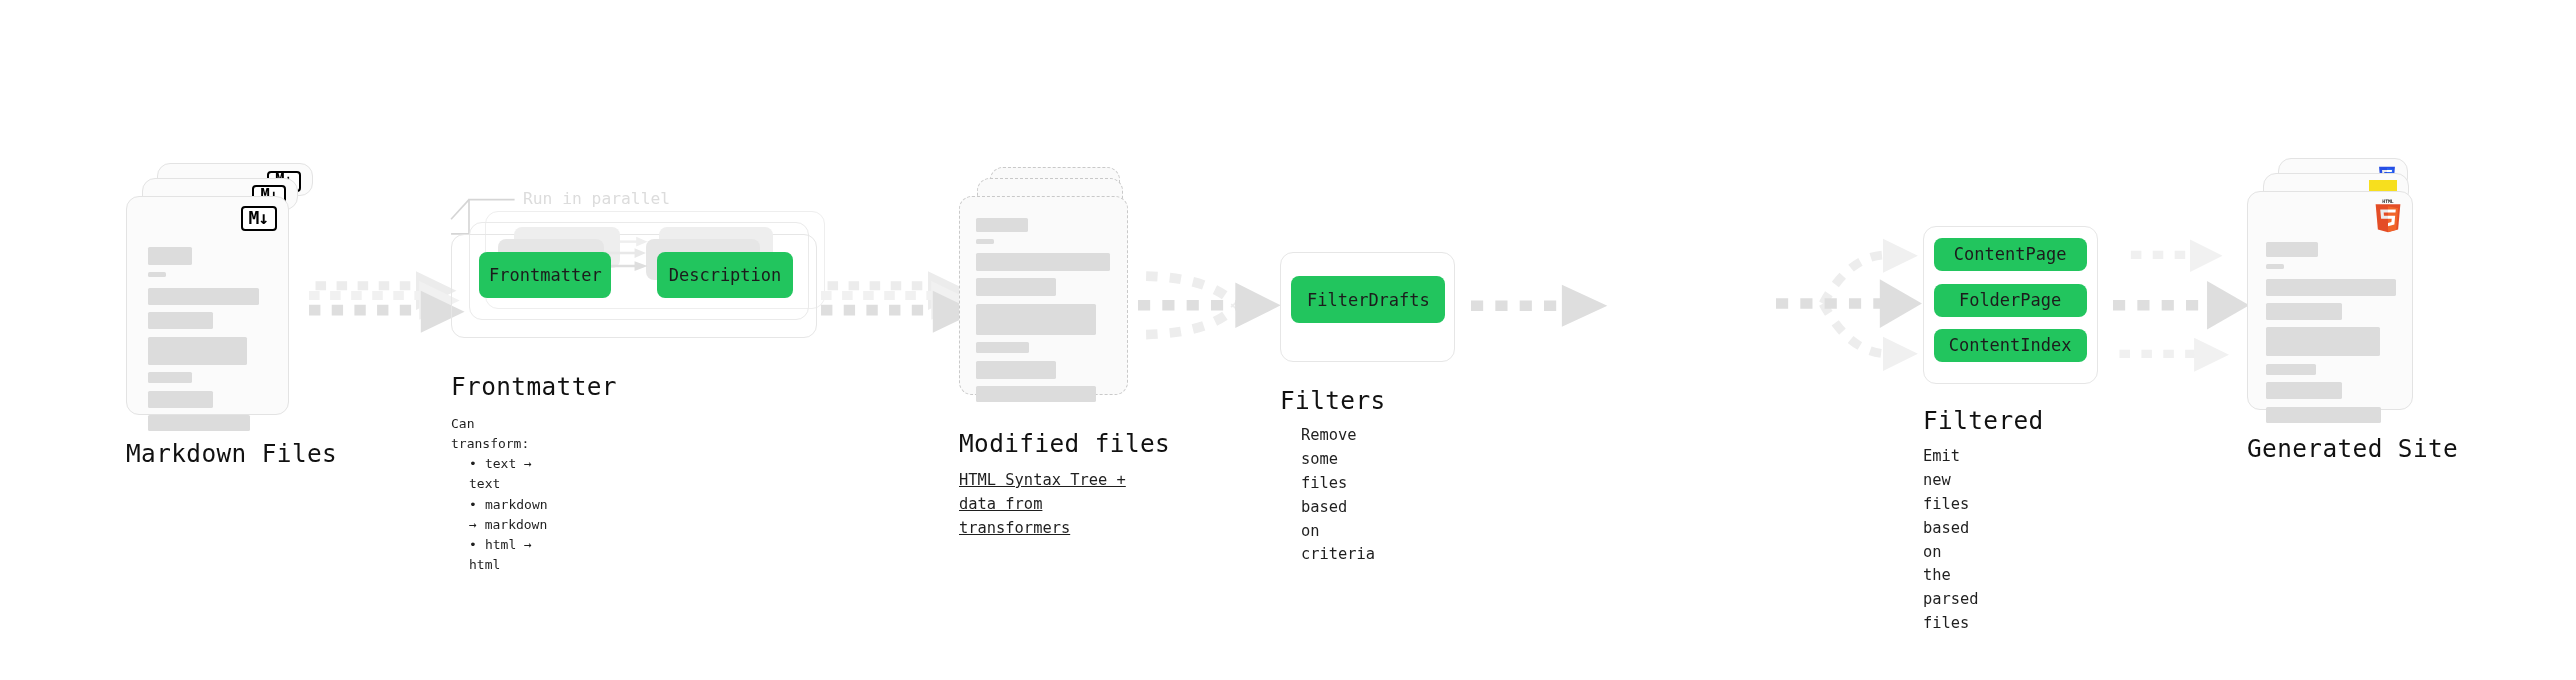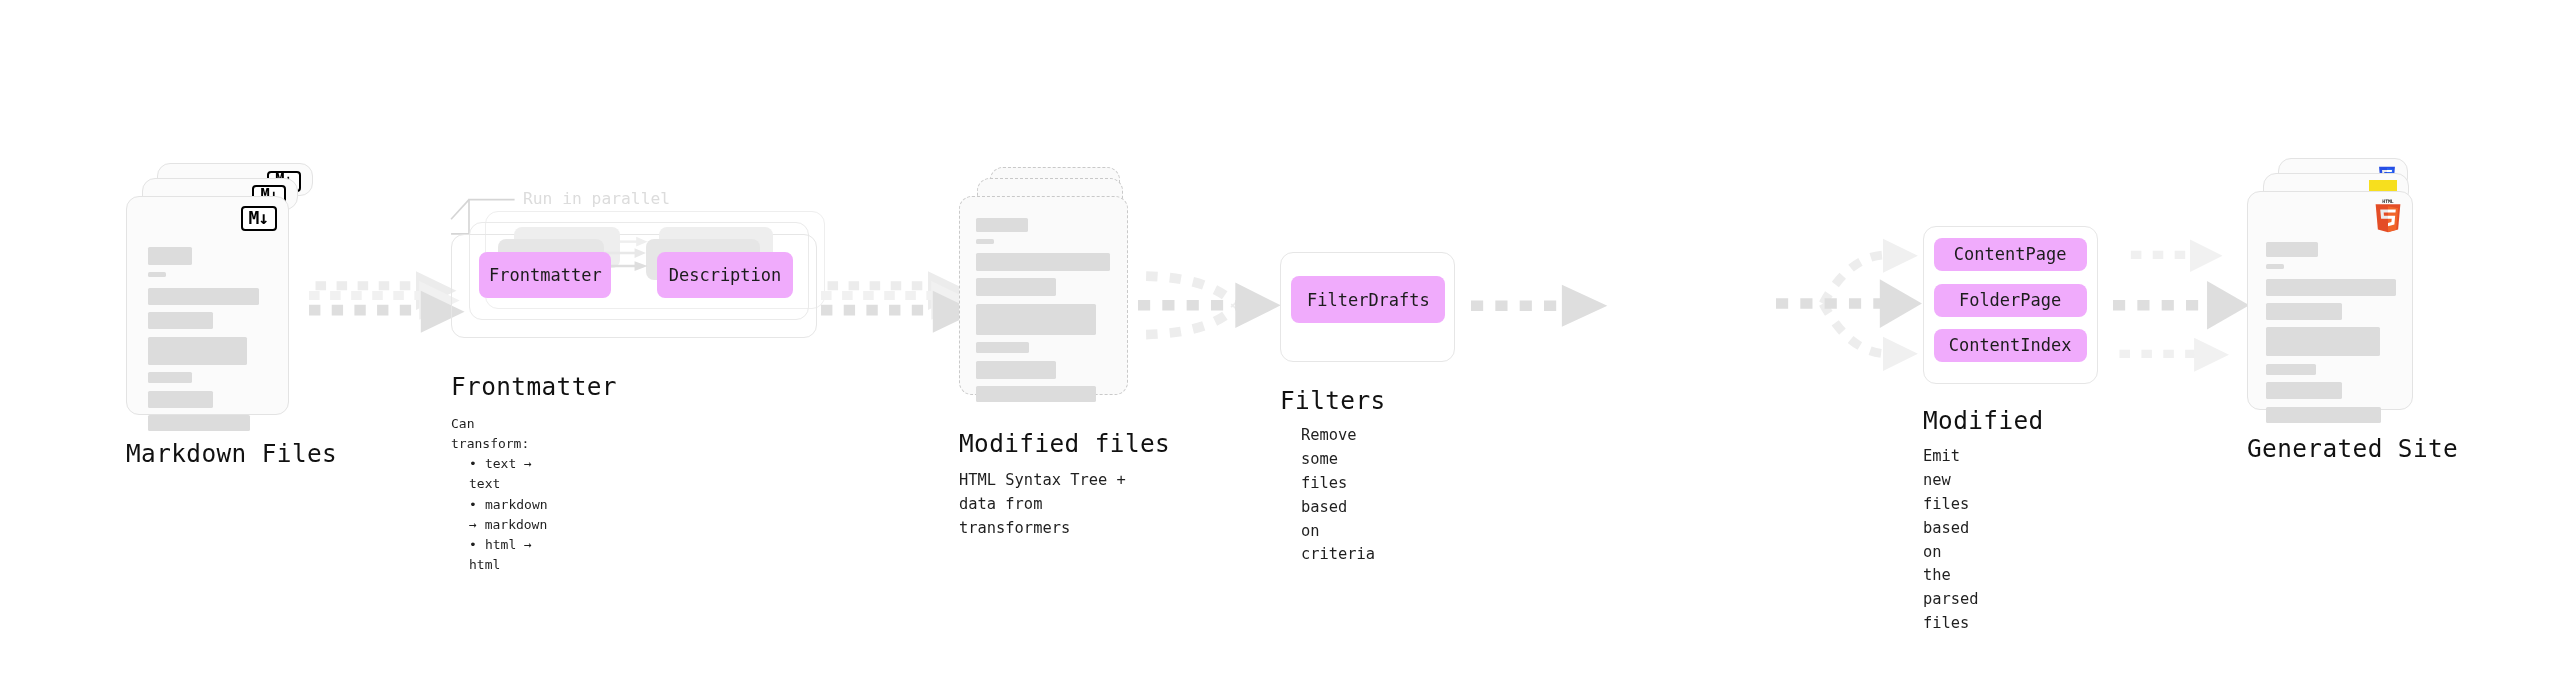--- a/index.html
+++ b/index.html
@@ -73,21 +73,21 @@
   
   .group-box {
     position: absolute;
     border: 1.6px solid #e6e6e6;
     border-radius: 13px;
     background: transparent;
     box-sizing: border-box;
   }
   .chip {
     position: absolute;
-    background: #f0abfc;
+    background: #22c55e;
     border-radius: 8.1px;
     display: flex;
     align-items: center;
     justify-content: center;
     font-size: 17px;
     color: #1c1c1c;
     box-sizing: border-box;
     white-space: nowrap;
   }
 
@@ -256,21 +256,21 @@
           <div class="ln" style="width:134px;height:18px;"></div>
           <div class="ln" style="width:80px;height:18px;"></div>
           <div class="ln" style="width:120px;height:31px;"></div>
           <div class="ln" style="width:53px;height:11.4px;"></div>
           <div class="ln" style="width:80px;height:18px;"></div>
           <div class="ln" style="width:120px;height:16.3px;"></div>
         </div>
       </div>
     </div>
     <div class="cap-title" style="left:0px; top:262px;">Modified files</div>
-    <div class="cap-sub" style="left:0px; top:302px;">HTML Syntax Tree +
+    <div class="cap-sub" style="left:0px; top:302px;text-decoration:underline;">HTML Syntax Tree +
 data from transformers</div>
   </div>
 
   <svg class="node" style="left:1138px; top:258px;" width="150" height="106" viewBox="0 0 185 130">
     <path d="M 10 22 Q 90 24 120 57" fill="none" stroke="#ededed" stroke-width="12" stroke-dasharray="14 15"></path>
     <path d="M 10 94 Q 90 92 120 60" fill="none" stroke="#ededed" stroke-width="12" stroke-dasharray="14 15"></path>
     <line x1="0" y1="58" x2="125" y2="58" stroke="#dedede" stroke-width="13" stroke-dasharray="15 15" fill="none"></line>
     <polygon points="120,30 176,58 120,86" fill="#dedede"></polygon>
   </svg>
 
@@ -303,21 +303,21 @@
     <div class="group-box" style="left:0px; top:0px; width:175px; height:158px;"></div>
     <div class="chip" style="left:10.6px; top:12.2px; width:153px; height:32.5px;">
         <span>ContentPage</span>
       </div>
     <div class="chip" style="left:10.6px; top:58px; width:153px; height:32.5px;">
         <span>FolderPage</span>
       </div>
     <div class="chip" style="left:10.6px; top:103px; width:153px; height:32.5px;">
         <span>ContentIndex</span>
       </div>
-    <div class="cap-title" style="left:0px; top:180px;">Modified</div>
+    <div class="cap-title" style="left:0px; top:180px;">Filtered</div>
     <div class="cap-sub" style="left:0px; top:219px;">Emit new files based on
 the parsed files</div>
   </div>
 
   <svg class="node" style="left:2113px; top:237px;" width="146" height="134" viewBox="0 0 180 165">
     <line x1="22" y1="22" x2="100" y2="22" stroke="#f0f0f0" stroke-width="10" stroke-dasharray="13 14" fill="none"></line>
     <polygon points="95,3 135,23 95,43" fill="#f1f1f1"></polygon>
     <line x1="0" y1="84" x2="120" y2="84" stroke="#dedede" stroke-width="13" stroke-dasharray="15 15" fill="none"></line>
     <polygon points="116,54 168,84 116,114" fill="#dedede"></polygon>
     <line x1="8" y1="144" x2="105" y2="144" stroke="#f0f0f0" stroke-width="10" stroke-dasharray="13 14" fill="none"></line>

